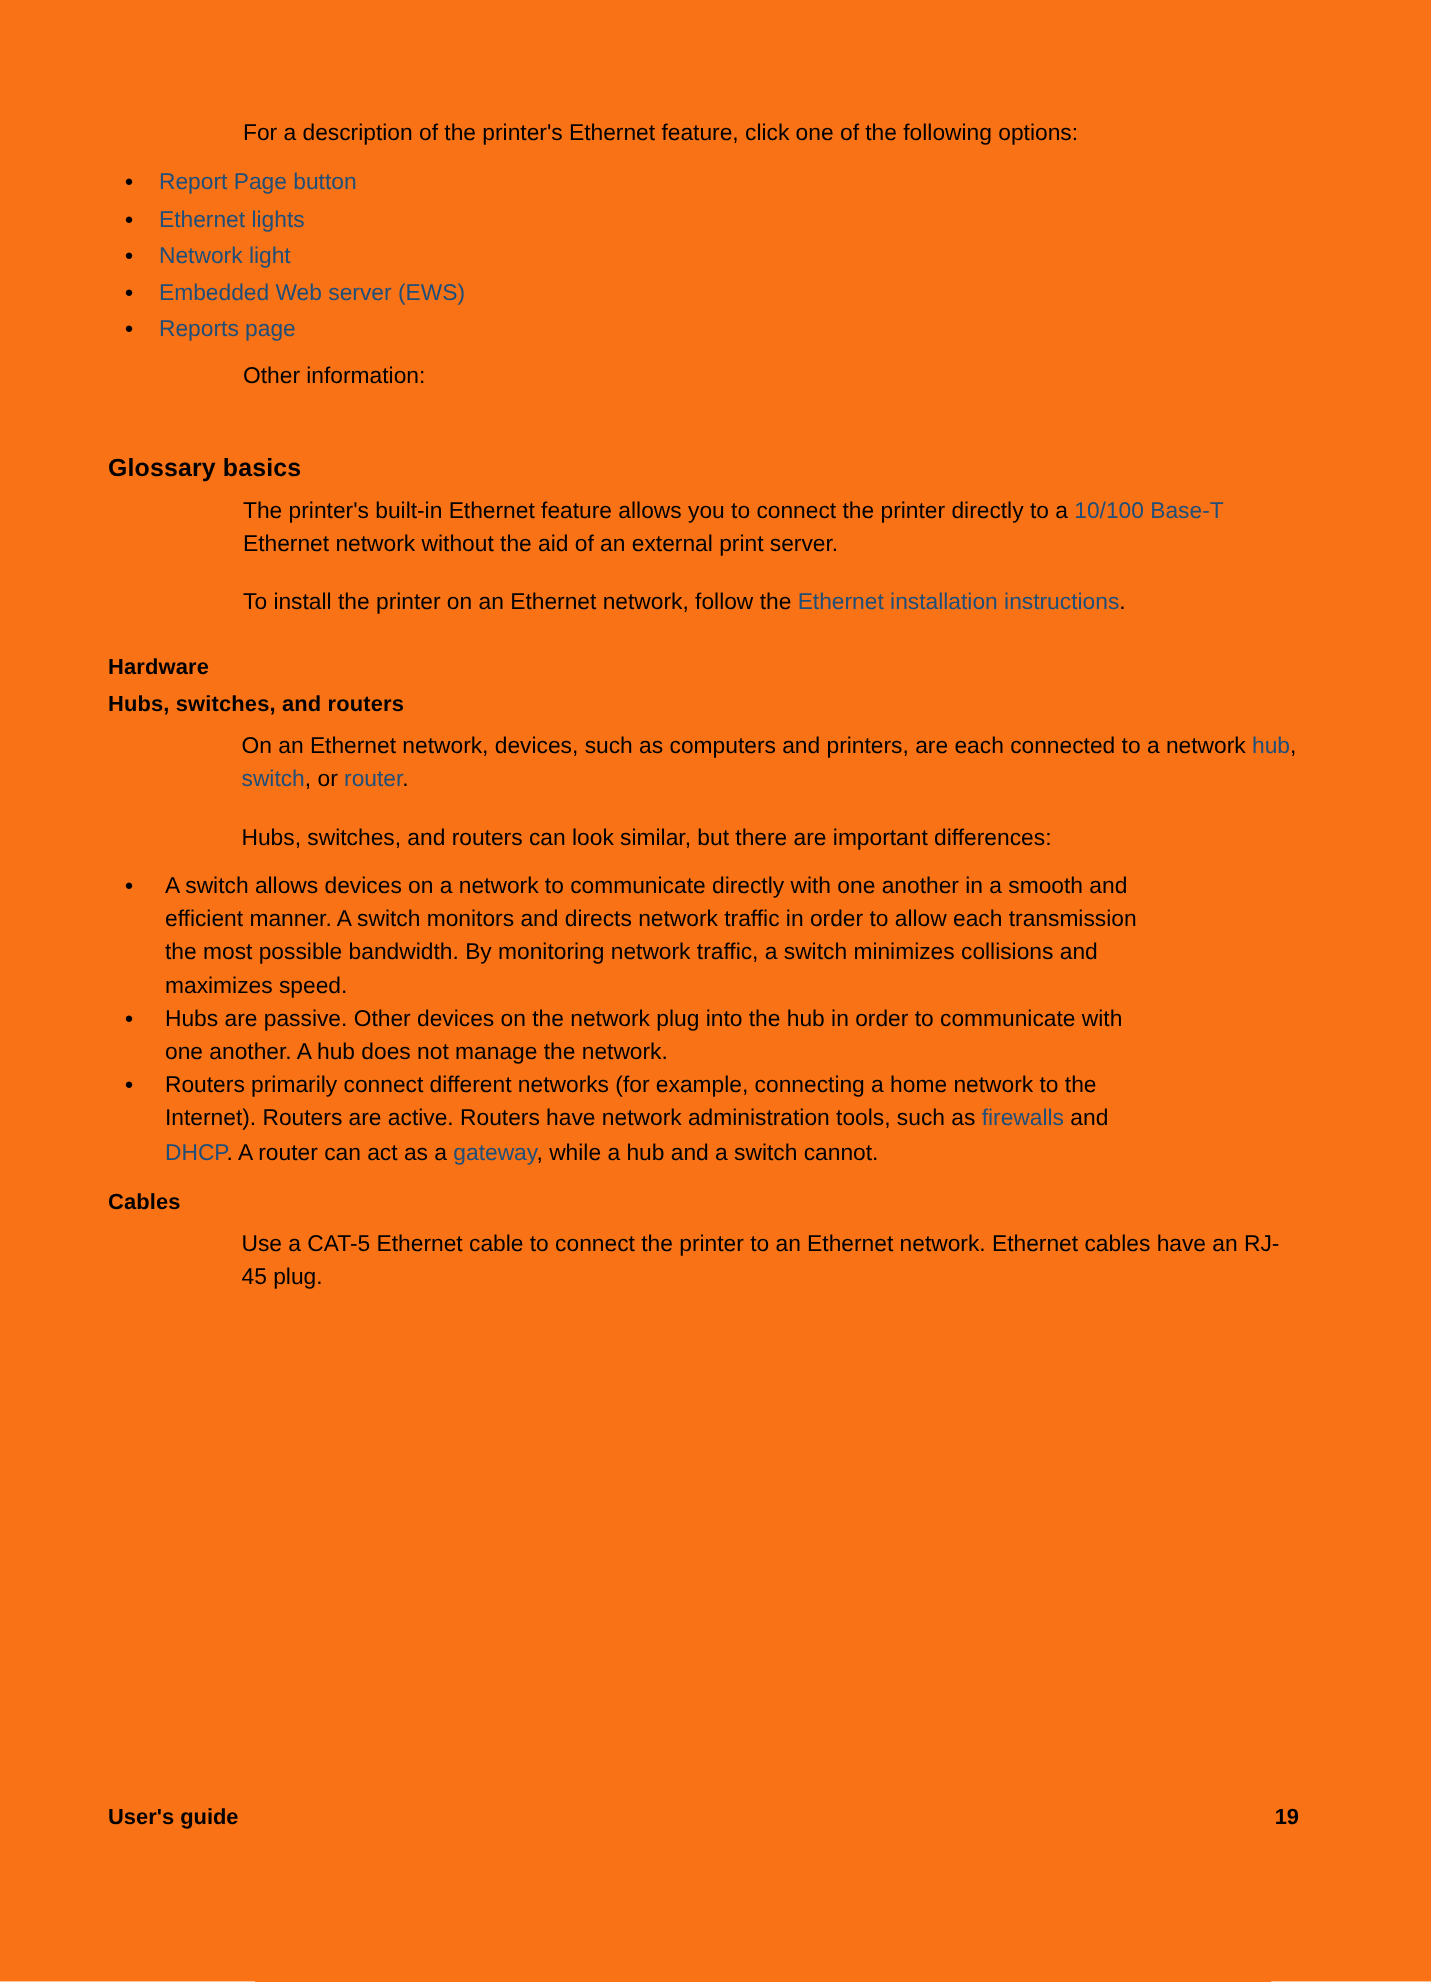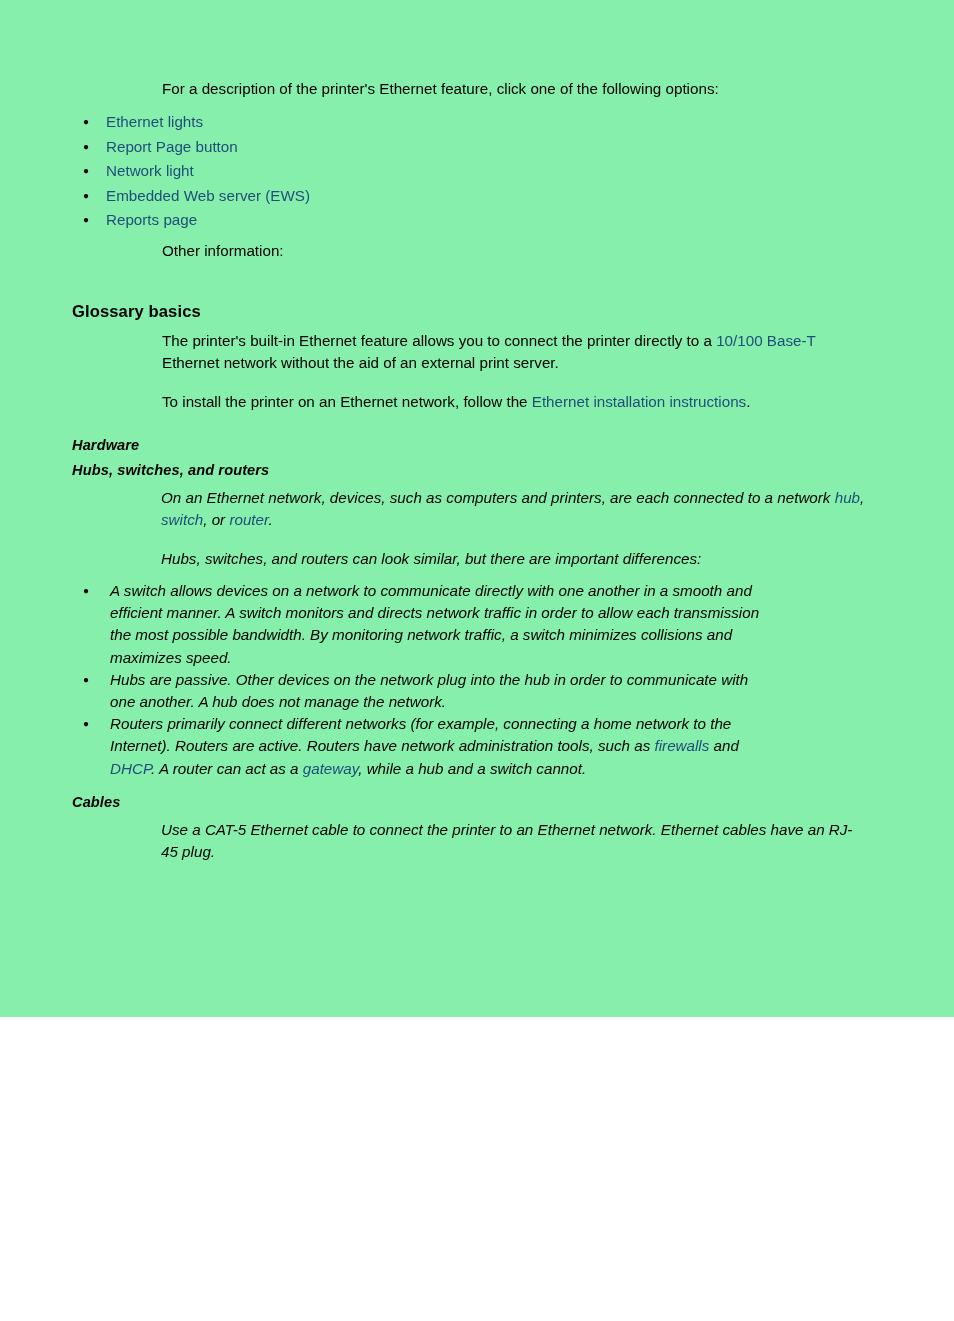--- a/index.html
+++ b/index.html
@@ -7,22 +7,22 @@
     padding: 0;
     background: #ffffff;
   }
   body {
     font-family: "Liberation Sans", sans-serif;
     color: #000000;
   }
   .page {
     position: relative;
     width: 954px;
-    height: 1017px;
-    background: #86efac;
+    height: 1321px;
+    background: #f97316;
     overflow: hidden;
   }
   .content {
     position: absolute;
     left: 72px;
     top: 78px;
     width: 794px;
   }
   
   .para {
@@ -32,21 +32,20 @@
     line-height: 22px;
     color: #000000;
   }
   .indent {
     margin-left: 90px;
     width: 704px;
   }
   .indent-sub {
     margin-left: 89px;
     width: 705px;
-    font-style: italic;
   }
   a.doclink, .doclink {
     color: #1F4E79;
     text-decoration: none;
   }
   .h1 {
     font-size: 16.6px;
     font-weight: bold;
     color: #000000;
     margin: 0 0 8px 0;
@@ -118,22 +117,22 @@
 </head>
 <body>
 
 <div class="page">
 
   <div class="content">
 
     <p class="para indent">For a description of the printer's Ethernet feature, click one of the following options:</p>
 
     <ul class="bullets tight">
+      <li><span class="doclink link-item">Report Page button</span></li>
       <li><span class="doclink link-item">Ethernet lights</span></li>
-      <li><span class="doclink link-item">Report Page button</span></li>
       <li><span class="doclink link-item">Network light</span></li>
       <li><span class="doclink link-item">Embedded Web server (EWS)</span></li>
       <li><span class="doclink link-item">Reports page</span></li>
     </ul>
 
     <div class="gap-sm"></div>
 
     <p class="para indent">Other information:</p>
 
 

